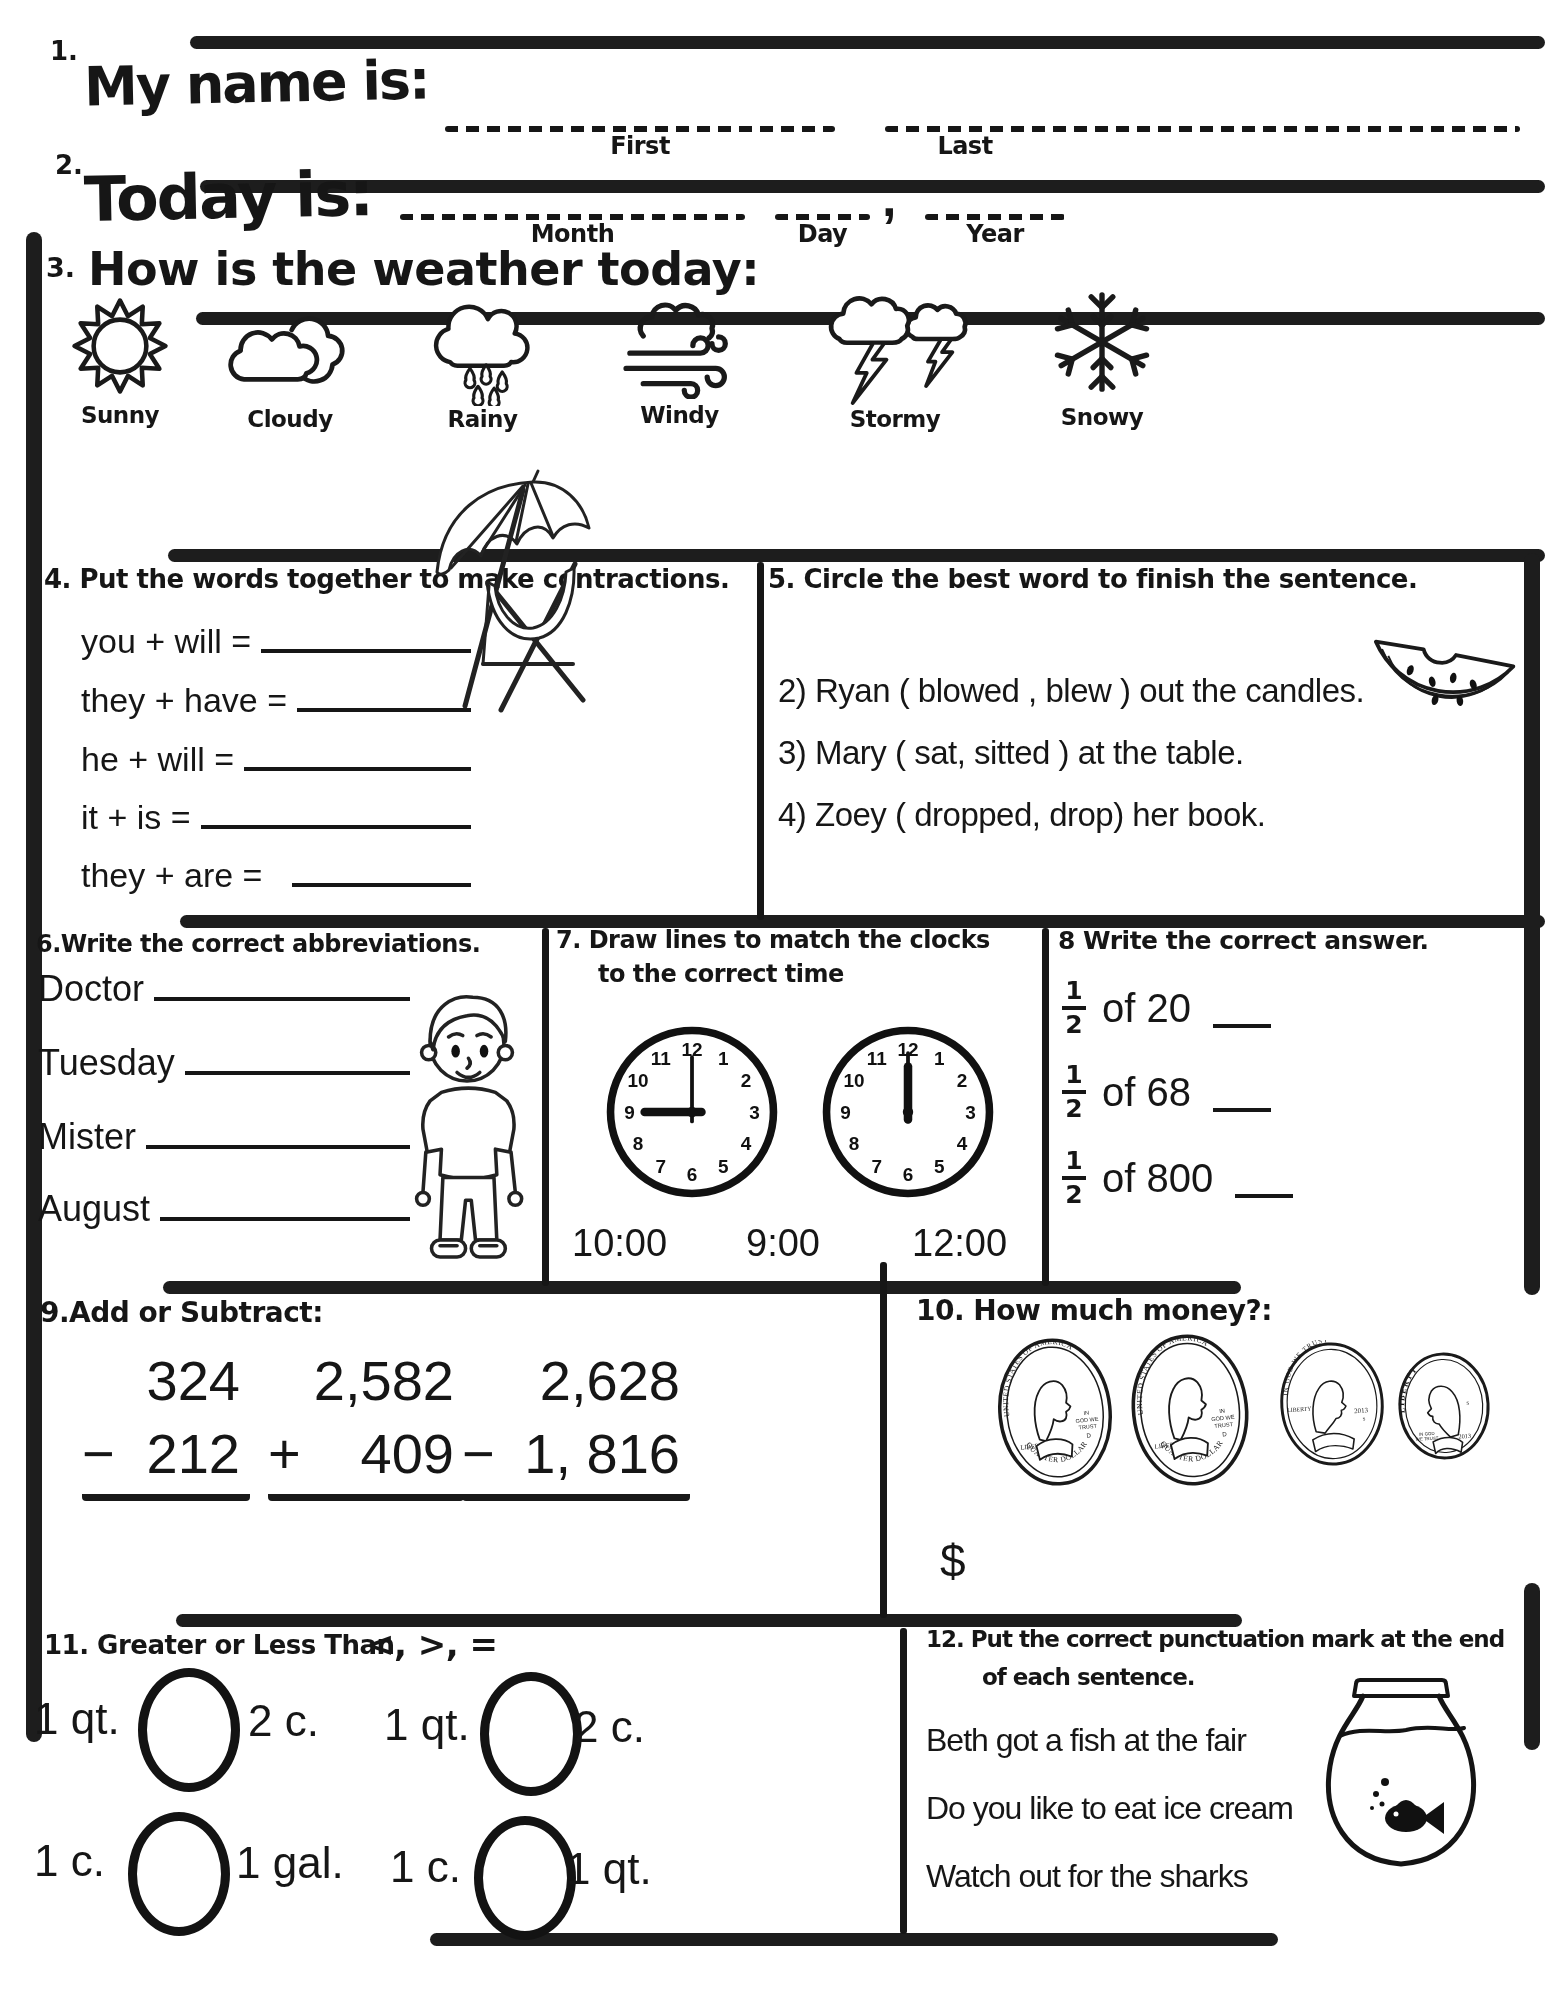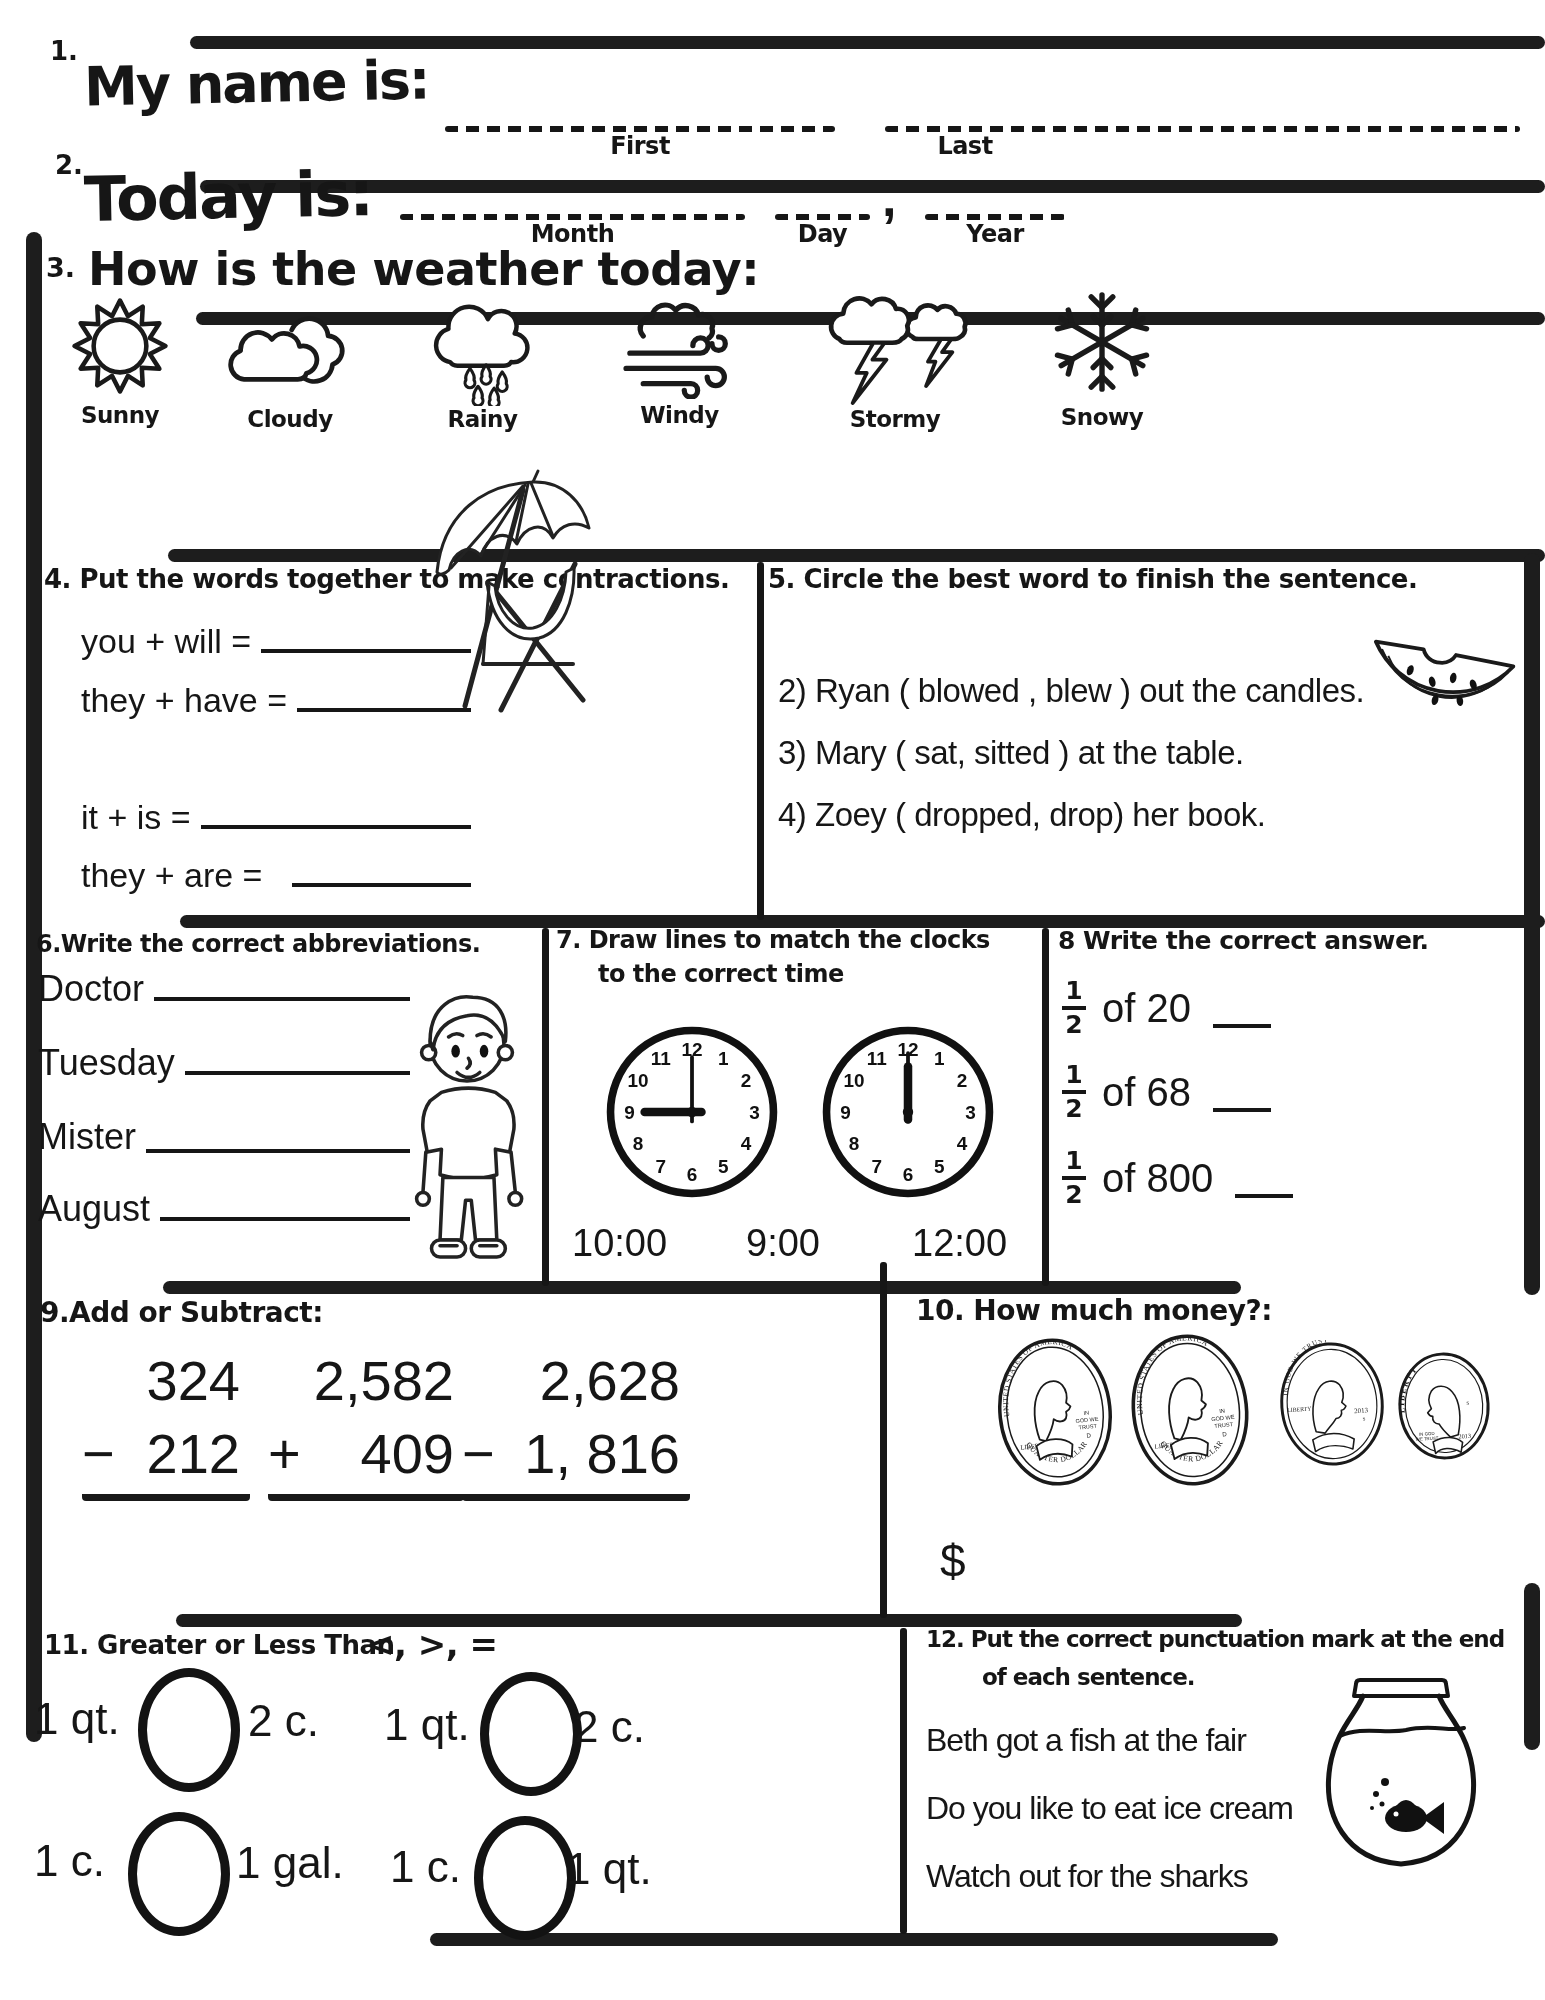--- a/index.html
+++ b/index.html
@@ -159,20 +159,24 @@
 
   <div class="abs comic" style="left:44px;top:564px;font-size:26px;">4. Put the words together to make contractions.</div>
   <div class="wrow" style="left:52px;top:622px;width:390px;">
     <span>you + will =</span>
     <span class="wline"></span>
   </div>
   <div class="wrow" style="left:52px;top:681px;width:390px;">
     <span>they + have =</span>
     <span class="wline"></span>
   </div>
+  <div class="wrow" style="left:52px;top:740px;width:390px;">
+    <span>he + will =</span>
+    <span class="wline"></span>
+  </div>
   <div class="wrow" style="left:52px;top:798px;width:390px;">
     <span>it + is =</span>
     <span class="wline"></span>
   </div>
   <div class="wrow" style="left:52px;top:856px;width:390px;gap:20px;">
     <span>they + are =</span>
     <span class="wline"></span>
   </div>
 
   <svg class="abs" style="left:425px;top:468px;" width="180" height="250" viewBox="0 0 180 250">
@@ -215,21 +219,21 @@
 
   <div class="abs comic" style="left:36px;top:930px;font-size:24px;">6.Write the correct abbreviations.</div>
   <div class="arow" style="left:38px;top:968px;width:372px;">
     <span>Doctor</span>
     <span class="wline"></span>
   </div>
   <div class="arow" style="left:38px;top:1042px;width:372px;">
     <span>Tuesday</span>
     <span class="wline"></span>
   </div>
-  <div class="arow" style="left:38px;top:1116px;width:372px;align-items:flex-end;">
+  <div class="arow" style="left:38px;top:1116px;width:372px;">
     <span>Mister</span>
     <span class="wline"></span>
   </div>
   <div class="arow" style="left:38px;top:1188px;width:372px;">
     <span>August</span>
     <span class="wline"></span>
   </div>
 
   <svg class="abs" style="left:396px;top:982px;" width="142" height="296" viewBox="0 0 100 205">
     <g fill="#fff" stroke="#222" stroke-width="2.5" stroke-linejoin="round" stroke-linecap="round">

